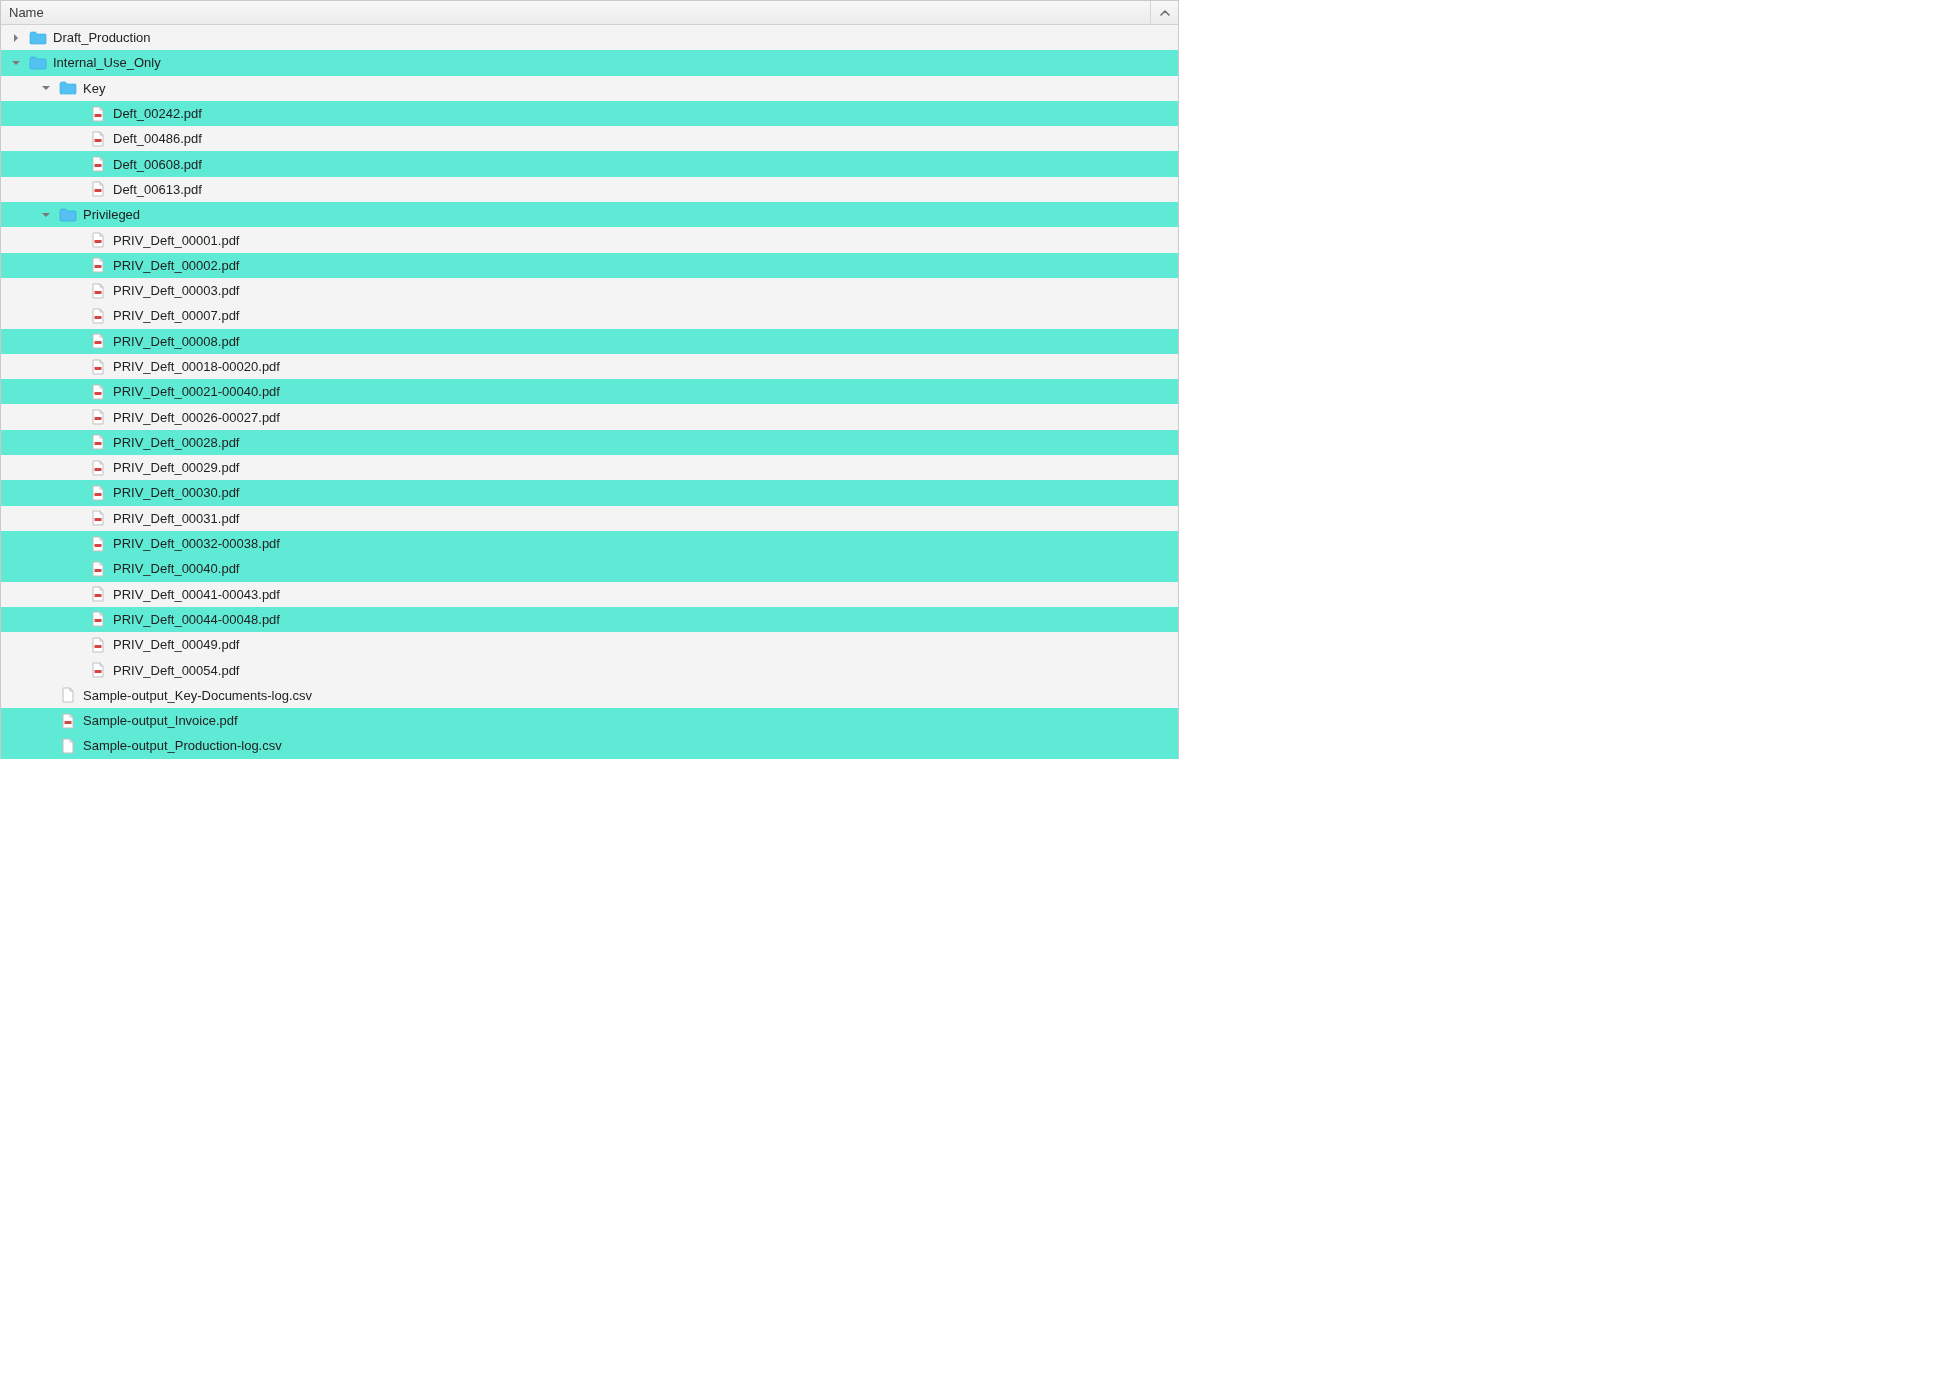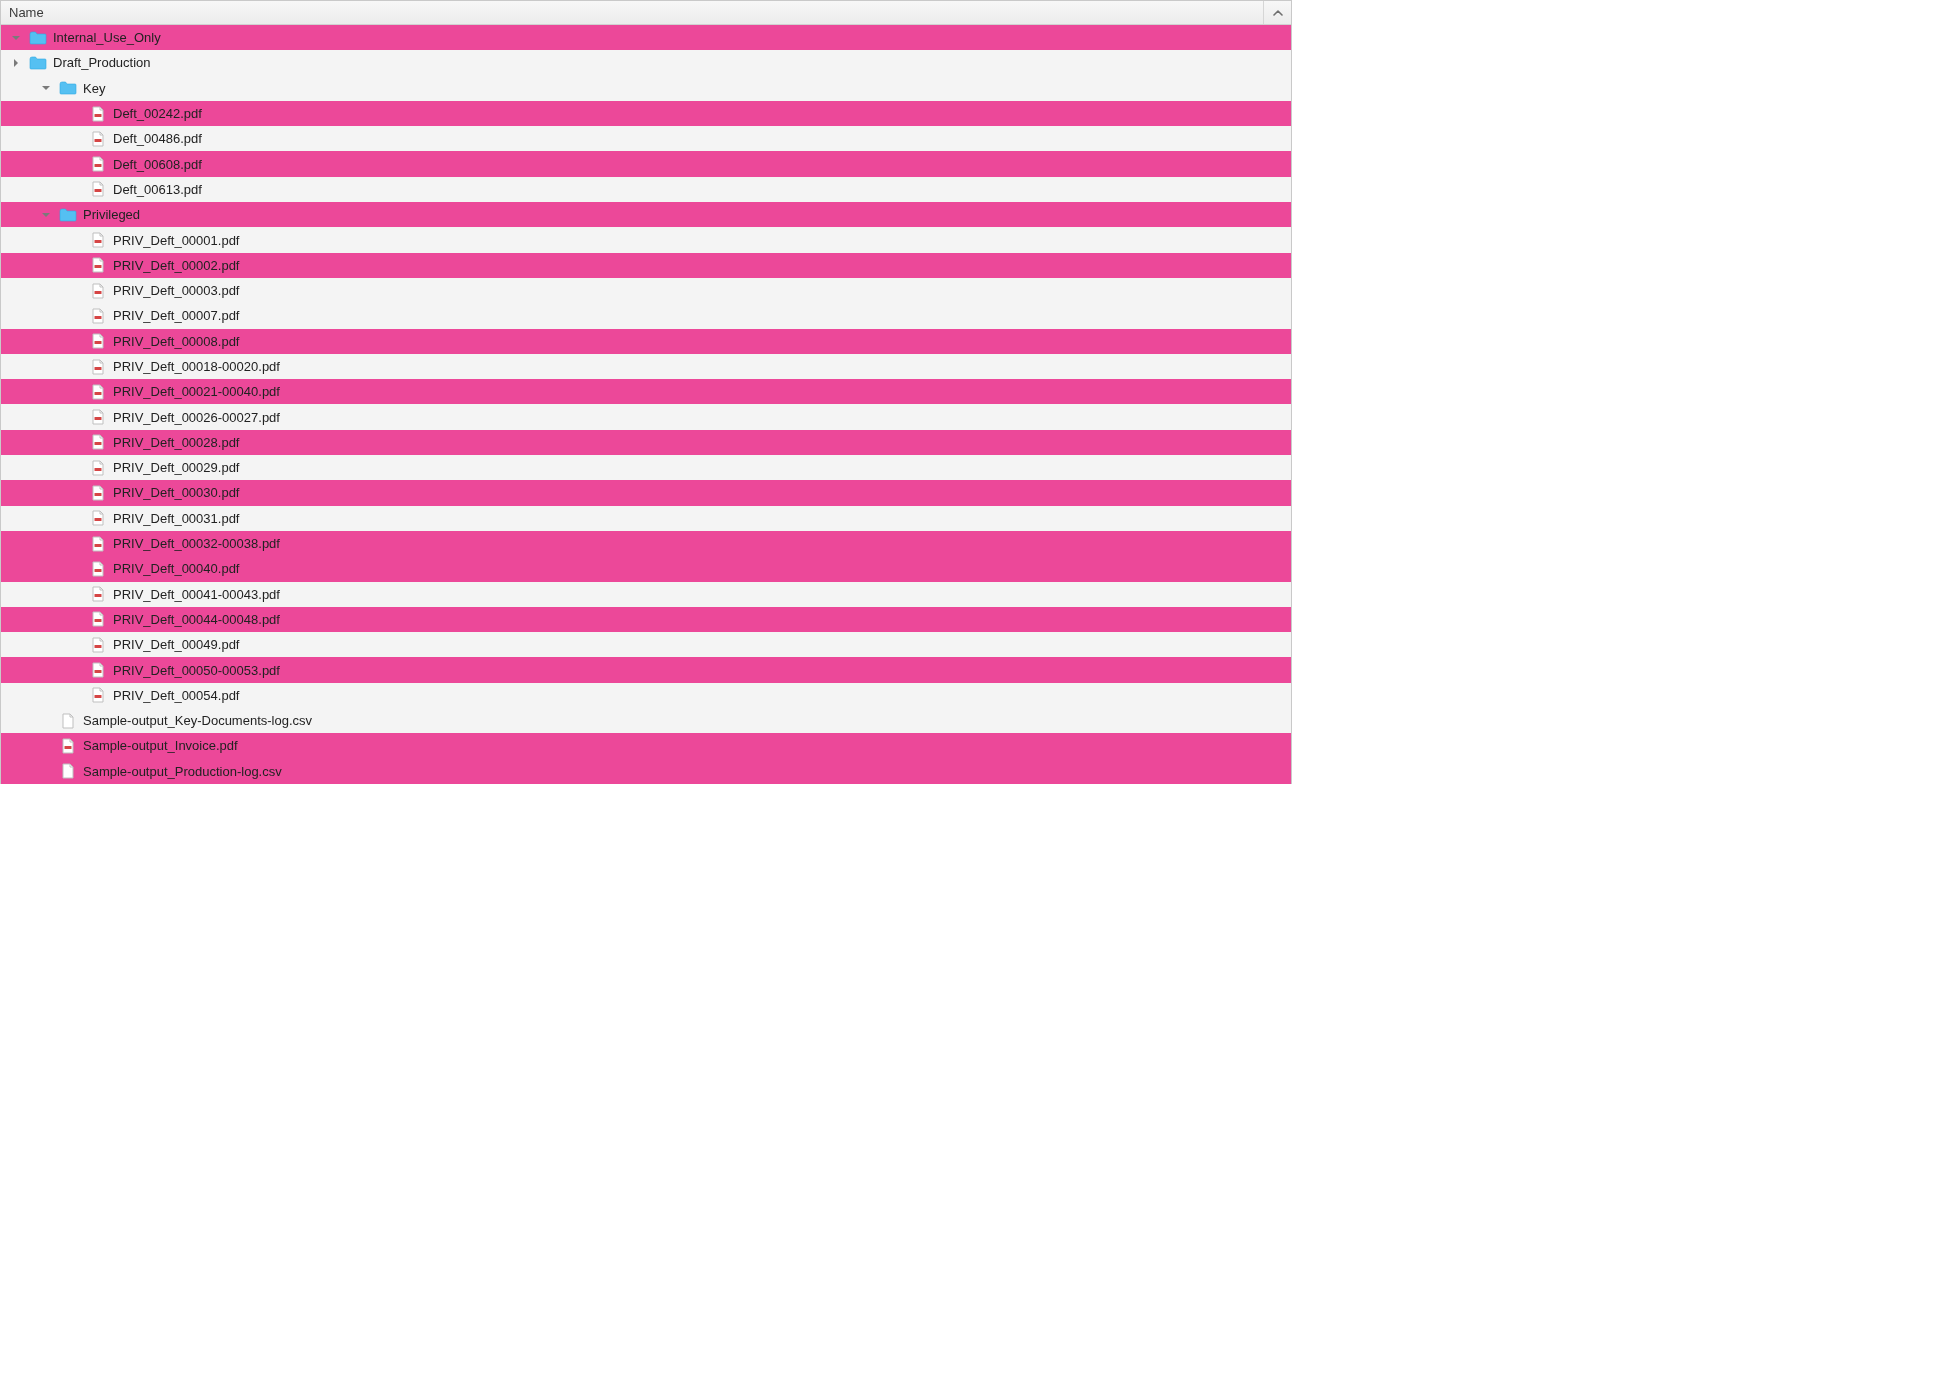--- a/index.html
+++ b/index.html
@@ -5,24 +5,24 @@
   * { box-sizing: border-box; }
   html, body {
     margin: 0; padding: 0;
     font-family: -apple-system, BlinkMacSystemFont, "Segoe UI", Helvetica, Arial, sans-serif;
     font-size: 13px;
     color: #1b1b1b;
     background: #fff;
     width: 1292px;
   }
   .wrap {
-    width: 1292px;
+    width: 1179px;
     border: 1px solid #c9c9c9;
     border-bottom: none;
-    background: #ec4899;
+    background: #5eead4;
   }
   .header {
     display: flex;
     align-items: center;
     height: 24px;
     background: linear-gradient(#f7f7f7, #ececec);
     border-bottom: 1px solid #d1d1d1;
   }
   .header .col-name {
     flex: 1;
@@ -80,45 +80,45 @@
       <span>Name</span>
     </div>
     <div class="sort">
       <svg width="10" height="10" viewBox="0 0 10 10">
         <path d="M1 7 L5 3 L9 7" fill="none" stroke="#6f6f6f" stroke-width="1.6" stroke-linecap="round" stroke-linejoin="round"></path>
       </svg>
     </div>
   </div>
 
   <div class="rows" id="rows">
-      <div class="row">
+      <div class="row even">
         <span class="disclosure">
           <svg width="10" height="10" viewBox="0 0 10 10">
-            <path d="M1 3 L5 7 L9 3 Z" fill="#7a7a7a"></path>
+            <path d="M3 1 L7 5 L3 9 Z" fill="#7a7a7a"></path>
           </svg>
         </span>
         <span class="icon">
           <svg width="18" height="14" viewBox="0 0 18 14">
             <path d="M1 3 Q1 1 3 1 L6.5 1 L8 3 L16 3 Q17 3 17 4 L17 12 Q17 13 16 13 L2 13 Q1 13 1 12 Z" fill="#55c0f2" stroke="#2da7e2" stroke-width="0.6"></path>
           </svg>
         </span>
-        <span class="label">Internal_Use_Only</span>
-      </div>
-      <div class="row even">
+        <span class="label">Draft_Production</span>
+      </div>
+      <div class="row">
         <span class="disclosure">
           <svg width="10" height="10" viewBox="0 0 10 10">
-            <path d="M3 1 L7 5 L3 9 Z" fill="#7a7a7a"></path>
+            <path d="M1 3 L5 7 L9 3 Z" fill="#7a7a7a"></path>
           </svg>
         </span>
         <span class="icon">
           <svg width="18" height="14" viewBox="0 0 18 14">
             <path d="M1 3 Q1 1 3 1 L6.5 1 L8 3 L16 3 Q17 3 17 4 L17 12 Q17 13 16 13 L2 13 Q1 13 1 12 Z" fill="#55c0f2" stroke="#2da7e2" stroke-width="0.6"></path>
           </svg>
         </span>
-        <span class="label">Draft_Production</span>
+        <span class="label">Internal_Use_Only</span>
       </div>
       <div class="row even">
         <span class="indent"></span>
         <span class="disclosure">
           <svg width="10" height="10" viewBox="0 0 10 10">
             <path d="M1 3 L5 7 L9 3 Z" fill="#7a7a7a"></path>
           </svg>
         </span>
         <span class="icon">
           <svg width="18" height="14" viewBox="0 0 18 14">
@@ -490,37 +490,20 @@
           </svg>
         </span>
         <span class="icon">
           <svg width="14" height="16" viewBox="0 0 14 16">
             <path d="M2 1 L9 1 L12 4 L12 15 L2 15 Z" fill="#ffffff" stroke="#bfbfbf" stroke-width="1"></path>
             <path d="M9 1 L9 4 L12 4" fill="none" stroke="#bfbfbf" stroke-width="1"></path>
             <rect x="3.5" y="8" width="7" height="3" rx="0.5" fill="#d64545"></rect>
           </svg>
         </span>
         <span class="label">PRIV_Deft_00049.pdf</span>
-      </div>
-      <div class="row">
-        <span class="indent"></span>
-        <span class="indent"></span>
-        <span class="disclosure blank">
-          <svg width="10" height="10" viewBox="0 0 10 10">
-            <path d="M3 1 L7 5 L3 9 Z" fill="#7a7a7a"></path>
-          </svg>
-        </span>
-        <span class="icon">
-          <svg width="14" height="16" viewBox="0 0 14 16">
-            <path d="M2 1 L9 1 L12 4 L12 15 L2 15 Z" fill="#ffffff" stroke="#bfbfbf" stroke-width="1"></path>
-            <path d="M9 1 L9 4 L12 4" fill="none" stroke="#bfbfbf" stroke-width="1"></path>
-            <rect x="3.5" y="8" width="7" height="3" rx="0.5" fill="#d64545"></rect>
-          </svg>
-        </span>
-        <span class="label">PRIV_Deft_00050-00053.pdf</span>
       </div>
       <div class="row even">
         <span class="indent"></span>
         <span class="indent"></span>
         <span class="disclosure blank">
           <svg width="10" height="10" viewBox="0 0 10 10">
             <path d="M3 1 L7 5 L3 9 Z" fill="#7a7a7a"></path>
           </svg>
         </span>
         <span class="icon">

